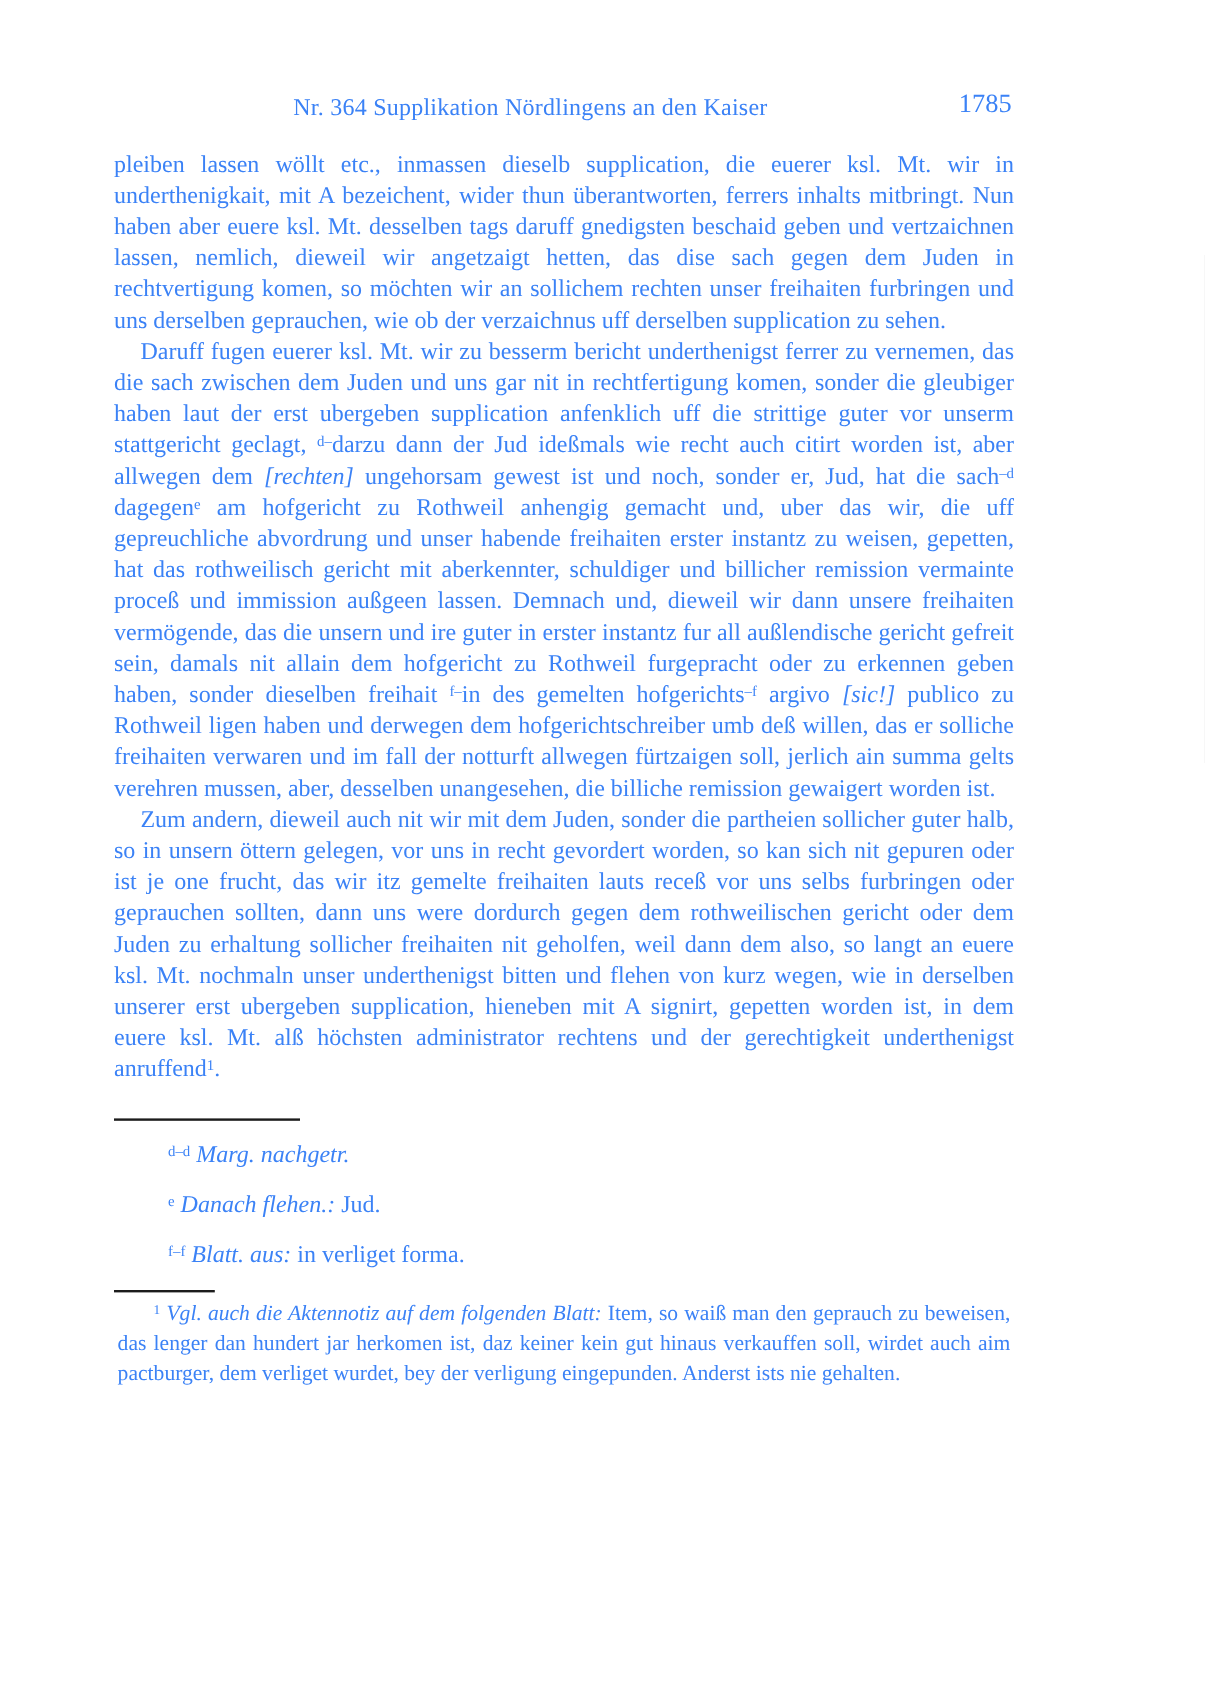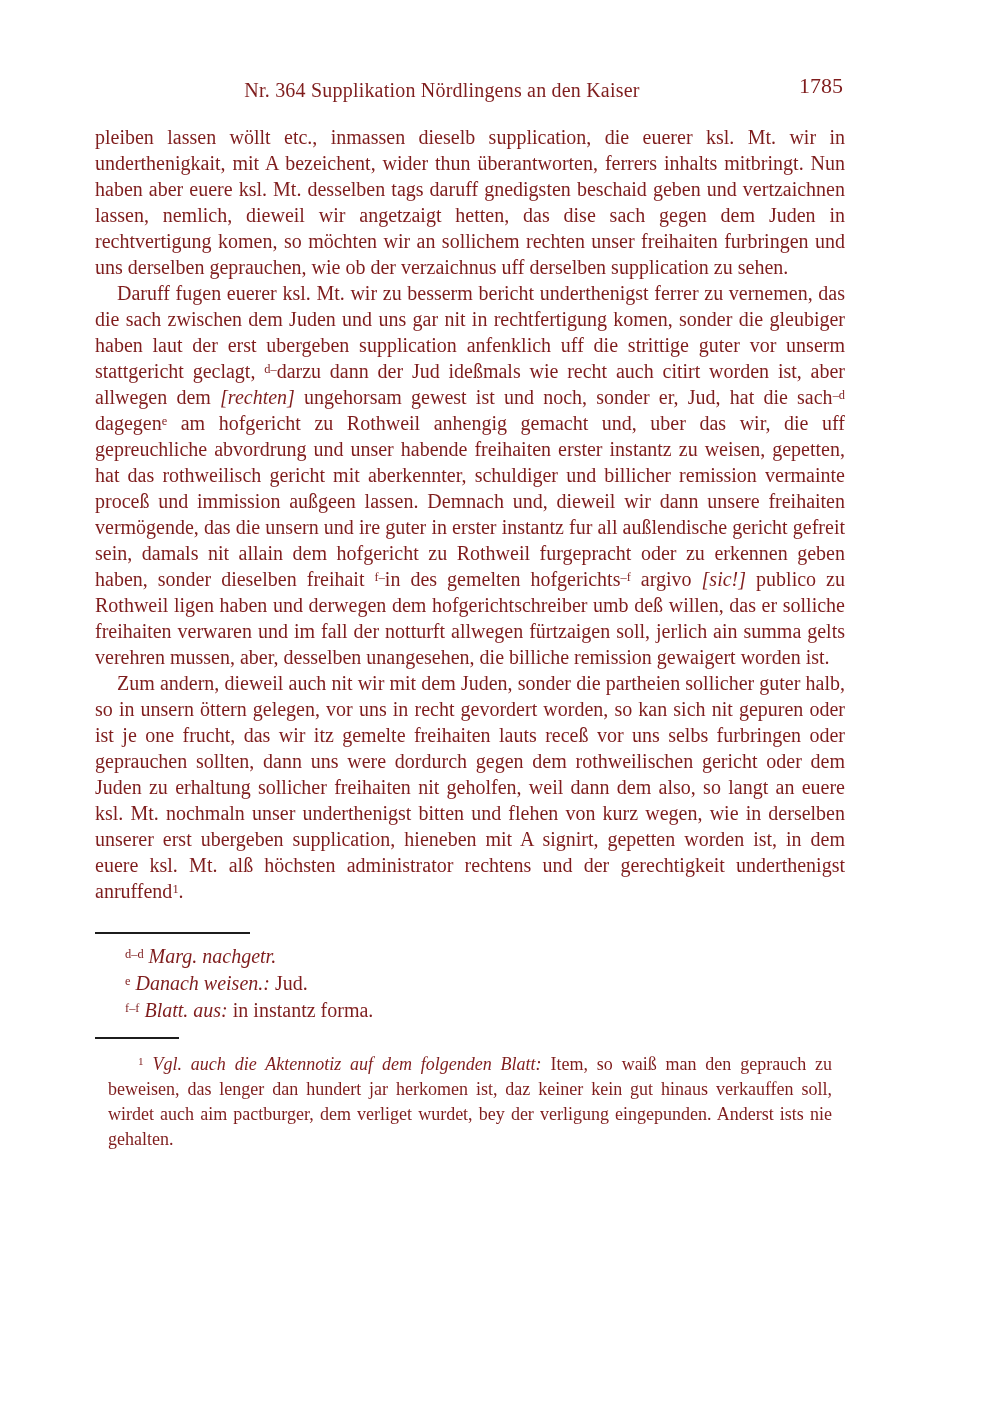--- a/index.html
+++ b/index.html
@@ -4,21 +4,21 @@
 <style>
   html, body { margin: 0; padding: 0; background: #e8e8e8; }
   .page {
     width: 1004px;
     height: 1418px;
     background: #ffffff;
     box-sizing: border-box;
     position: relative;
     padding: 78px 159px 0 95px;
     font-family: "Liberation Serif", serif;
-    color: #7f1d1d;
+    color: #3b82f6;
     -webkit-font-smoothing: antialiased;
   }
   .header { position: relative; height: 30px; }
   .header-title {
     text-align: center;
     font-size: 20px;
     line-height: 24px;
     position: relative;
     left: -28px;
     letter-spacing: 0.2px;
@@ -37,28 +37,28 @@
   sup.note-ref {
     font-size: 0.62em;
     line-height: 0;
     vertical-align: baseline;
     position: relative;
     top: -0.42em;
   }
   .fn-area { margin-top: 28px; }
   .rule-apparatus { width: 155px; height: 0; border-top: 2px solid #1c1c1c; margin: 0 0 9px 0; }
   .apparatus { font-size: 20px; line-height: 27px; }
-  .apparatus .note { margin: 0; padding-left: 30px; }
+  .apparatus .note { margin: 15px; padding-left: 30px; }
   .rule-footnote { width: 84px; height: 0; border-top: 2px solid #1c1c1c; margin: 13px 0 5px 0; }
   .footnote {
     font-size: 18px;
     line-height: 25px;
     text-align: justify;
     text-indent: 30px;
-    margin: 13px;
+    margin: 3px;
   }
 </style>
 </head>
 <body>
 
 <div class="page">
 
   <div class="header">
     <div class="header-title">Nr. 364 Supplikation Nördlingens an den Kaiser</div>
     <div class="folio">1785</div>
@@ -73,22 +73,22 @@
     <p class="indent"><span>Zum andern, dieweil auch nit wir mit dem Juden, sonder die partheien sollicher guter halb, so in unsern öttern gelegen, vor uns in recht gevordert worden, so kan sich nit gepuren oder ist je one frucht, das wir itz gemelte freihaiten lauts receß vor uns selbs furbringen oder geprauchen sollten, dann uns were dordurch gegen dem rothweilischen gericht oder dem Juden zu erhaltung sollicher freihaiten nit geholfen, weil dann dem also, so langt an euere ksl. Mt. nochmaln unser underthenigst bitten und flehen von kurz wegen, wie in derselben unserer erst ubergeben supplication, hieneben mit A signirt, gepetten worden ist, in dem euere ksl. Mt. alß höchsten administrator rechtens und der gerechtigkeit underthenigst anruffend</span><sup class="note-ref">1</sup><span>.</span></p>
 
   </div>
 
   <div class="fn-area">
 
     <div class="rule-apparatus"></div>
 
     <div class="apparatus">
       <p class="note"><sup class="note-ref">d–d</sup> <span class="it">Marg. nachgetr.</span></p>
-      <p class="note"><sup class="note-ref">e</sup> <span class="it">Danach weisen.:</span><span> Jud.</span></p>
-      <p class="note"><sup class="note-ref">f–f</sup> <span class="it">Blatt. aus:</span><span> in instantz forma.</span></p>
+      <p class="note"><sup class="note-ref">e</sup> <span class="it">Danach flehen.:</span><span> Jud.</span></p>
+      <p class="note"><sup class="note-ref">f–f</sup> <span class="it">Blatt. aus:</span><span> in verliget forma.</span></p>
     </div>
 
     <div class="rule-footnote"></div>
 
     <p class="footnote"><sup class="note-ref">1</sup> <span class="it">Vgl. auch die Aktennotiz auf dem folgenden Blatt:</span><span> Item, so waiß man den geprauch zu beweisen, das lenger dan hundert jar herkomen ist, daz keiner kein gut hinaus verkauffen soll, wirdet auch aim pactburger, dem verliget wurdet, bey der verligung eingepunden. Anderst ists nie gehalten.</span></p>
 
   </div>
 
 </div>
 

